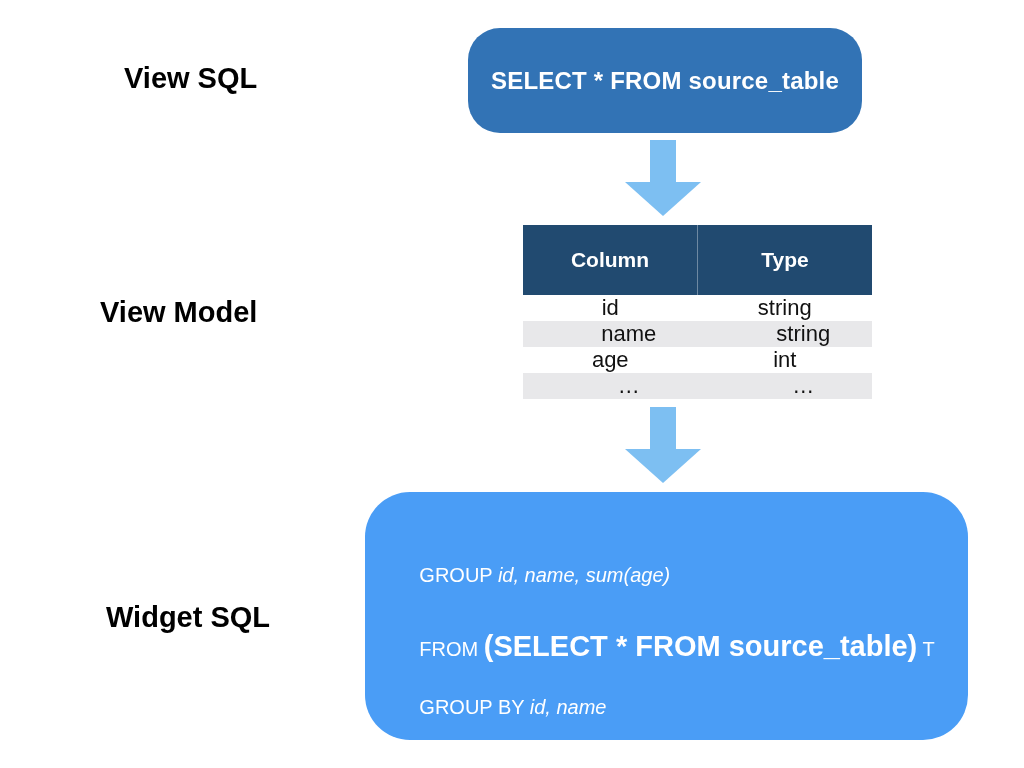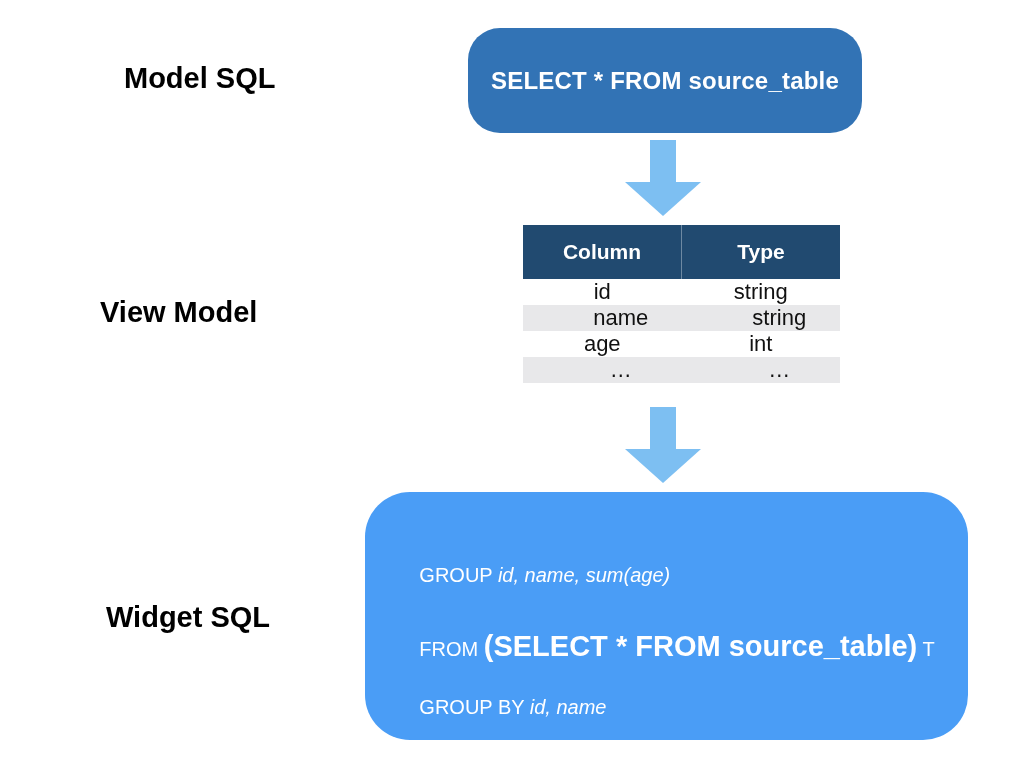--- a/index.html
+++ b/index.html
@@ -56,21 +56,21 @@
     table-layout: fixed;
     text-align: center;
   }
   .model-table th {
     background: var(--table-header, #214A70);
     color: var(--text-on-blue, #fff);
     font-weight: bold;
     font-size: 21px;
     height: 38px;
     width: 142px;
-    padding: 8px;
+    padding: 16px;
   }
   .model-table th:first-child {
     border-right: 1px solid rgba(255,255,255,0.35);
   }
   .model-table td {
     font-size: 22px;
     color: #111;
     height: 18px;
     padding: 0;
     background: #ffffff;
@@ -100,21 +100,21 @@
   .sql-line .bd { font-weight: bold; font-size: 29px; }
   .line1 { top: 49px; }
   .line2 { top: 115px; }
   .line3 { top: 181px; }
 </style>
 </head>
 <body>
 
 <div class="canvas">
 
-  <div class="stage-label" style="left:124px; top:62px;">Model SQL</div>
+  <div class="stage-label" style="left:124px; top:62px;">View SQL</div>
 
   <div class="stage-label" style="left:100px; top:296px;">View Model</div>
 
   <div class="stage-label" style="left:106px; top:601px;">Widget SQL</div>
 
   <div class="view-sql-box">
     <span class="box-text">SELECT * FROM source_table</span>
   </div>
 
   <svg class="flow-arrow arrow1" viewBox="0 0 76 76" aria-hidden="true">

